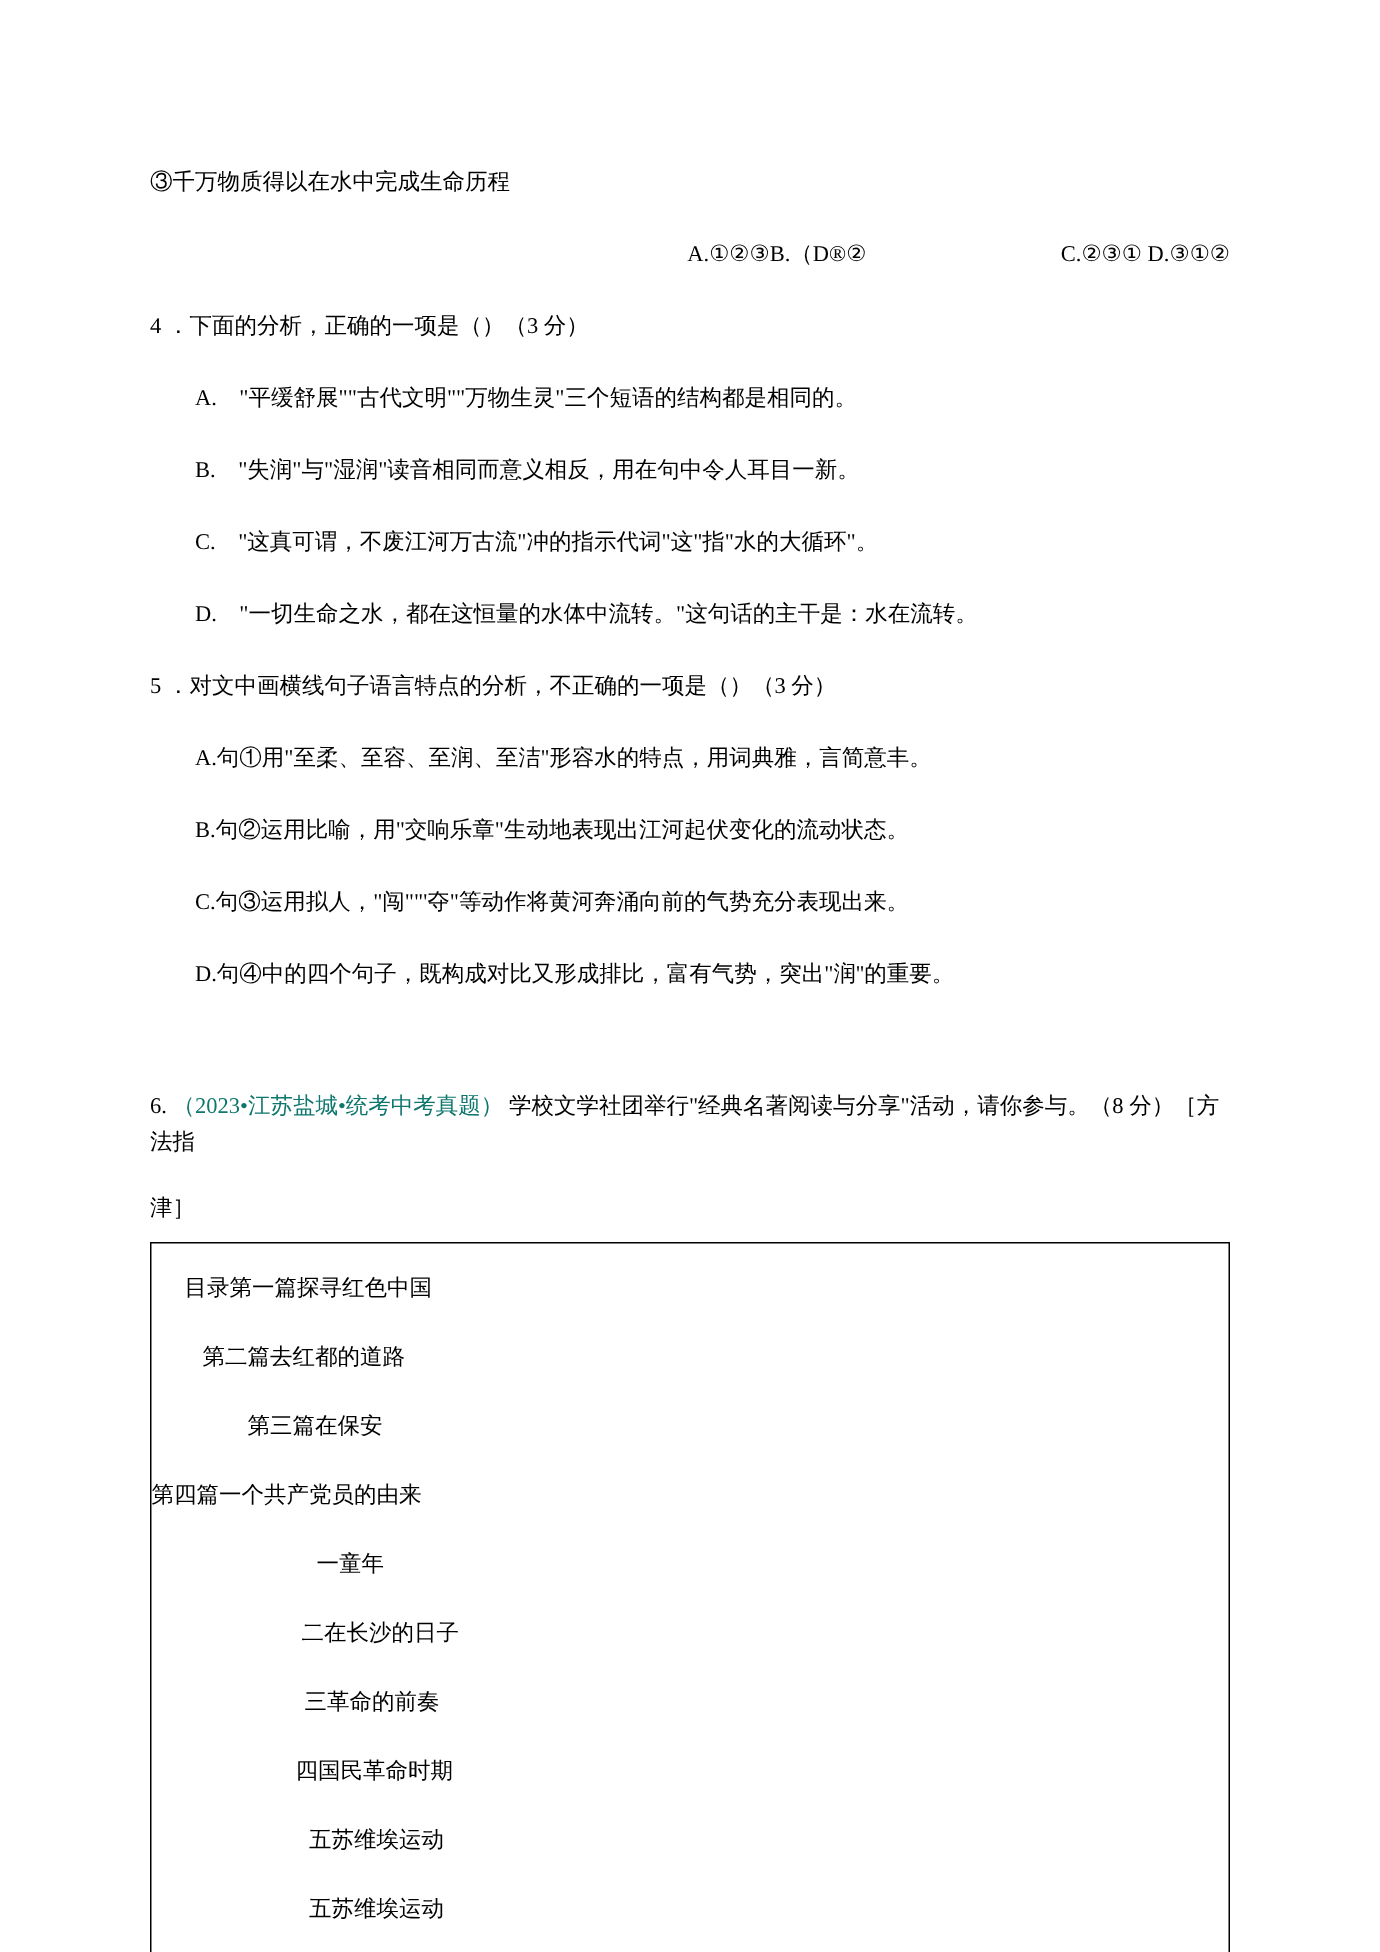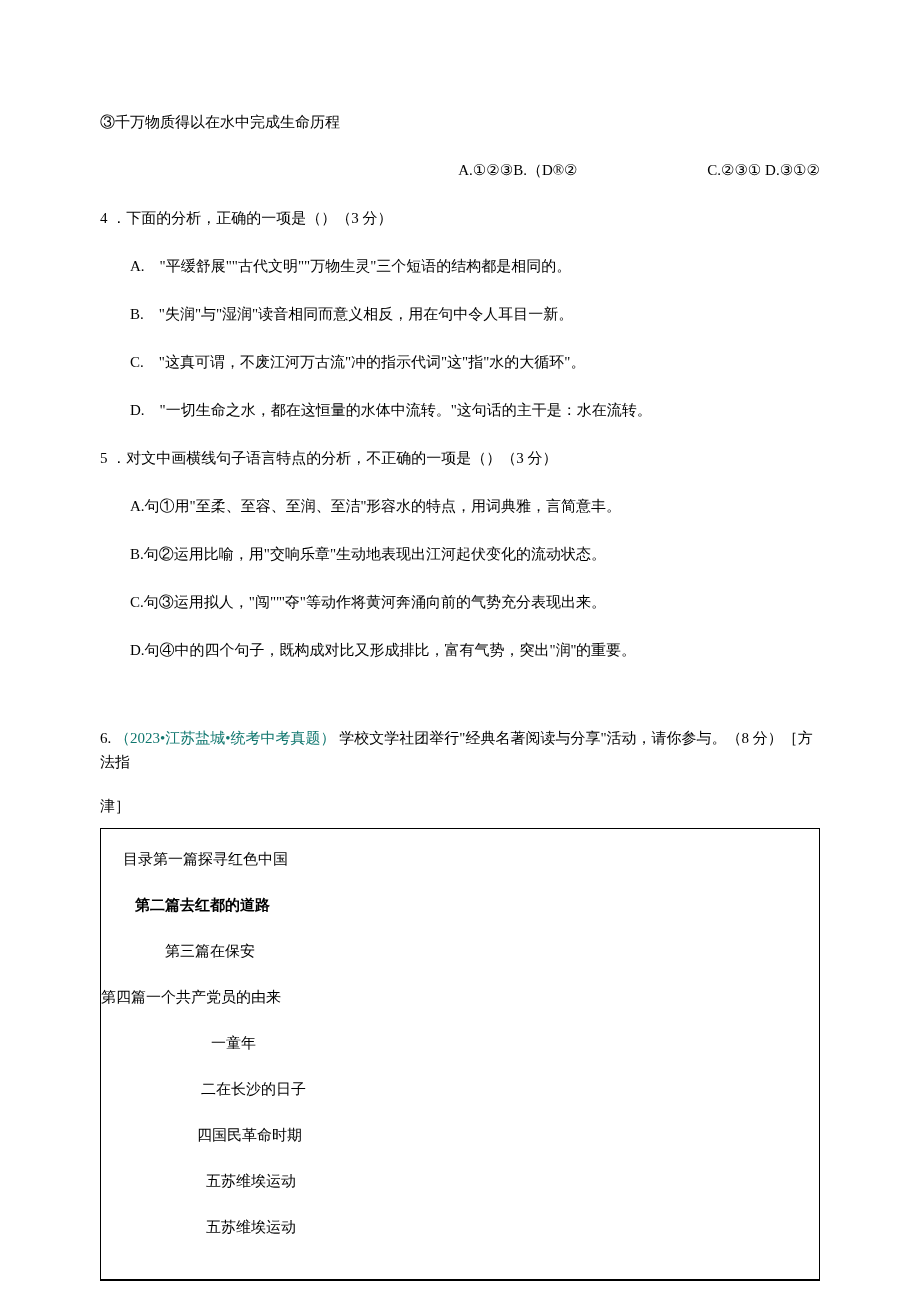--- a/index.html
+++ b/index.html
@@ -31,21 +31,21 @@
       border-bottom: 2px solid #000000;
       padding: 18px 0 18px 0;
       margin-top: 6px;
       margin-bottom: 60px;
     }
     .toc-line {
       margin-bottom: 22px;
       text-align: left;
     }
     .toc-0 { padding-left: 22px; }
-    .toc-1 { padding-left: 34px; font-weight: bold; }
+    .toc-1 { padding-left: 34px; }
     .toc-2 { padding-left: 64px; }
     .toc-lx { padding-left: 0; }
     .toc-c1 { padding-left: 110px; }
     .toc-c2 { padding-left: 100px; font-family: Liberation Serif, serif; }
     .toc-c3 { padding-left: 102px; }
     .toc-c4 { padding-left: 96px; }
     .toc-c5 { padding-left: 105px; }
     .toc-c6 { padding-left: 105px; }
     .section-gap { height: 40px; }
     .q-num { display: inline-block; }
@@ -82,17 +82,18 @@
 </div>
 <div class="line" style="margin-bottom:10px;">津］</div>
 
 <div class="table-box">
   <div class="toc-line toc-0">目录第一篇探寻红色中国</div>
   <div class="toc-line toc-1">第二篇去红都的道路</div>
   <div class="toc-line toc-2">第三篇在保安</div>
   <div class="toc-line toc-lx">第四篇一个共产党员的由来</div>
   <div class="toc-line toc-c1">一童年</div>
   <div class="toc-line toc-c2">二在长沙的日子</div>
+  <div class="toc-line toc-c3">三革命的前奏</div>
   <div class="toc-line toc-c4">四国民革命时期</div>
   <div class="toc-line toc-c5">五苏维埃运动</div>
   <div class="toc-line toc-c6">五苏维埃运动</div>
 
 </div>
 
 </body></html>

